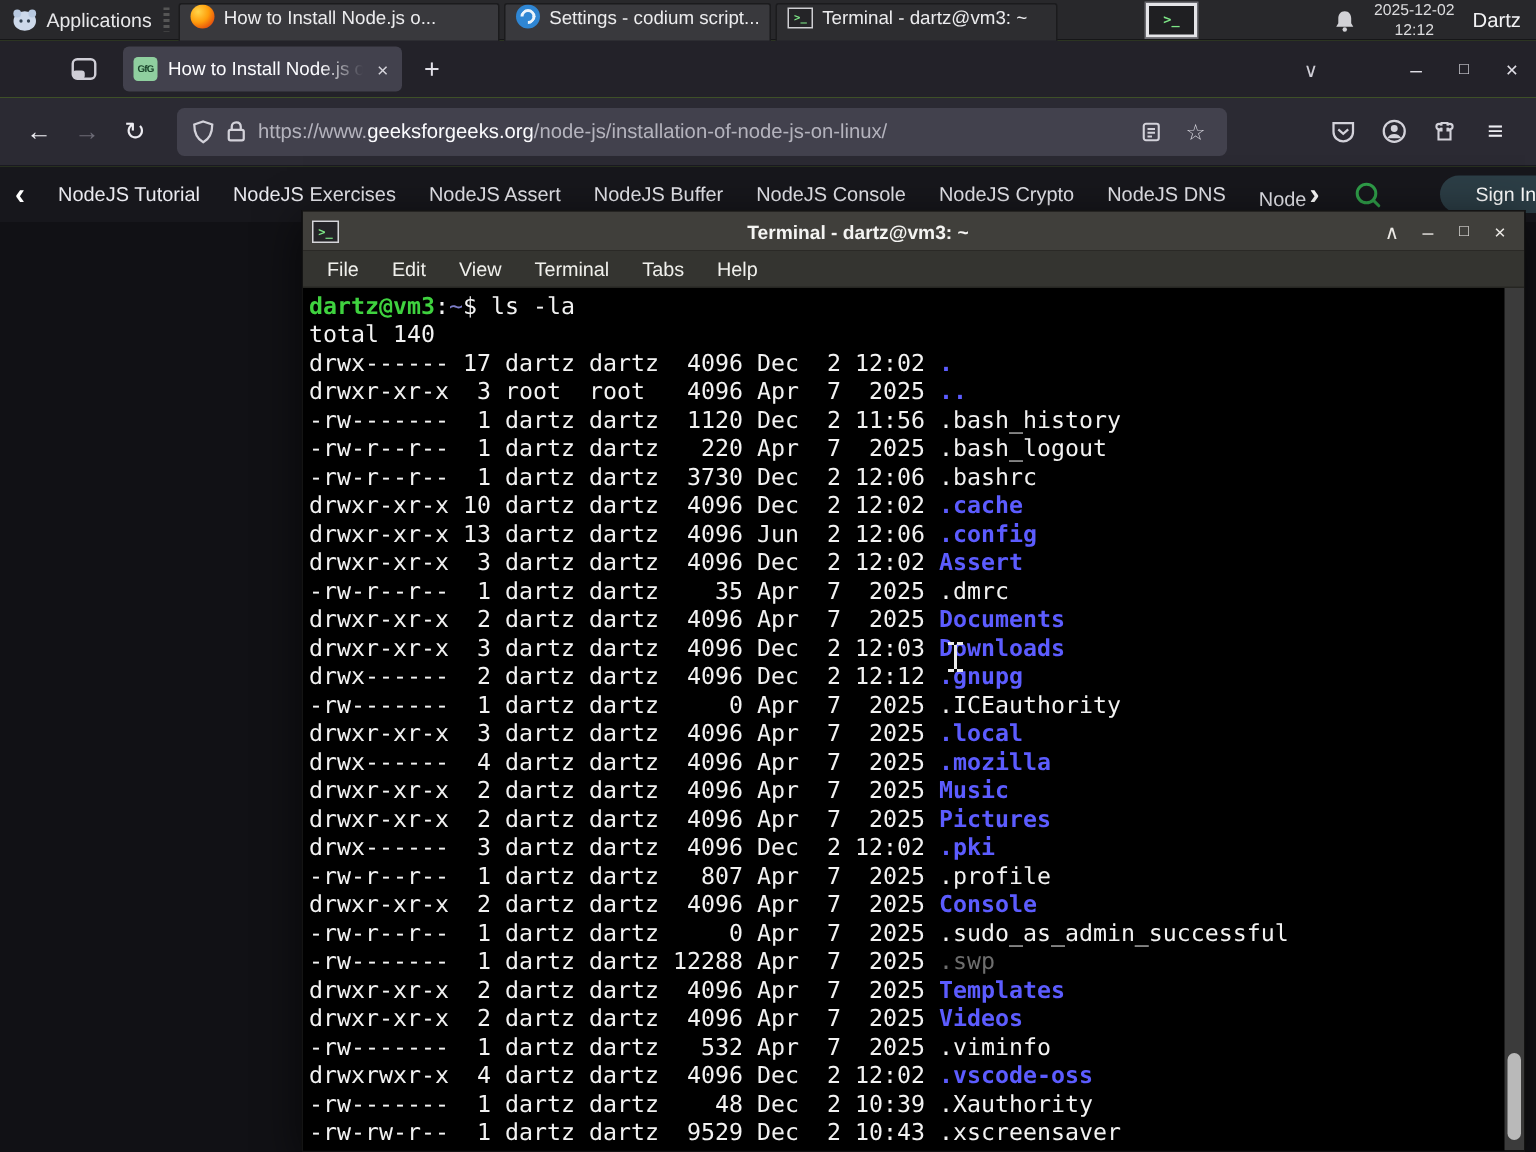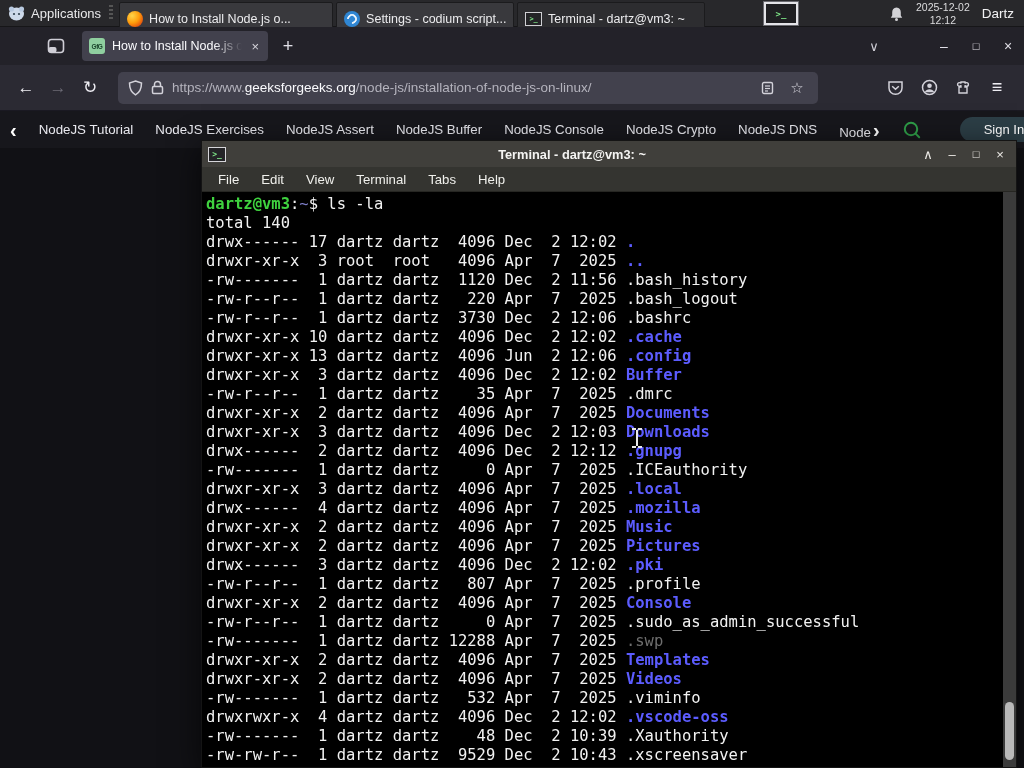--- a/index.html
+++ b/index.html
@@ -14,21 +14,21 @@
   .taskbar {
     position:absolute; top:0; left:0; width:1024px; height:27px;
     background:#28282b; border-bottom:1px solid #161618;
     display:flex; align-items:center; color:#e8e8ea; font-size:13px;
   }
   .apps-btn { display:flex; align-items:center; gap:6px; padding:0 8px; height:100%; cursor:default; }
   .panel-handle { width:4px; height:16px; margin-right:6px;
     background:repeating-linear-gradient(#555 0 2px, transparent 2px 4px); }
   .task-buttons { display:flex; gap:3px; height:23px; }
   .task-button {
-    display:flex; align-items:center; gap:6px; padding:16px 7px;
+    display:flex; align-items:flex-end; gap:6px; padding:16px 7px;
     background:#39393d; border:1px solid #1b1b1d; border-radius:2px;
     font-size:12.5px; color:#ececee; overflow:hidden;
   }
   .task-button.pressed { background:#2d2d30; }
   .task-button .task-title { white-space:nowrap; overflow:hidden; }
   .tb-ff { width:214px; } .tb-vsc { width:178px; } .tb-term { width:188px; }
 
   .app-icon { display:inline-flex; align-items:center; justify-content:center; flex:0 0 auto; }
   .app-icon.firefox { width:16px; height:16px; border-radius:50%;
     background:radial-gradient(circle at 32% 30%, #ffd54a 0%, #ff9e0c 45%, #e8590c 75%, #b3386e 100%); }
@@ -313,21 +313,21 @@
       <div class="tline"><span class="p-user">dartz@vm3</span><span>:</span><span class="p-cwd">~</span><span>$ </span><span>ls -la</span></div>
       <div class="tline">total 140</div>
       <div id="term-lines">
           <div class="tline"><span>drwx------ 17 dartz dartz  4096 Dec  2 12:02 </span><span class="n-dir">.</span></div>
           <div class="tline"><span>drwxr-xr-x  3 root  root   4096 Apr  7  2025 </span><span class="n-dir">..</span></div>
           <div class="tline"><span>-rw-------  1 dartz dartz  1120 Dec  2 11:56 </span><span class="n-file">.bash_history</span></div>
           <div class="tline"><span>-rw-r--r--  1 dartz dartz   220 Apr  7  2025 </span><span class="n-file">.bash_logout</span></div>
           <div class="tline"><span>-rw-r--r--  1 dartz dartz  3730 Dec  2 12:06 </span><span class="n-file">.bashrc</span></div>
           <div class="tline"><span>drwxr-xr-x 10 dartz dartz  4096 Dec  2 12:02 </span><span class="n-dir">.cache</span></div>
           <div class="tline"><span>drwxr-xr-x 13 dartz dartz  4096 Jun  2 12:06 </span><span class="n-dir">.config</span></div>
-          <div class="tline"><span>drwxr-xr-x  3 dartz dartz  4096 Dec  2 12:02 </span><span class="n-dir">Buffer</span></div>
+          <div class="tline"><span>drwxr-xr-x  3 dartz dartz  4096 Dec  2 12:02 </span><span class="n-dir">Assert</span></div>
           <div class="tline"><span>-rw-r--r--  1 dartz dartz    35 Apr  7  2025 </span><span class="n-file">.dmrc</span></div>
           <div class="tline"><span>drwxr-xr-x  2 dartz dartz  4096 Apr  7  2025 </span><span class="n-dir">Documents</span></div>
           <div class="tline"><span>drwxr-xr-x  3 dartz dartz  4096 Dec  2 12:03 </span><span class="n-dir">Downloads</span></div>
           <div class="tline"><span>drwx------  2 dartz dartz  4096 Dec  2 12:12 </span><span class="n-dir">.gnupg</span></div>
           <div class="tline"><span>-rw-------  1 dartz dartz     0 Apr  7  2025 </span><span class="n-file">.ICEauthority</span></div>
           <div class="tline"><span>drwxr-xr-x  3 dartz dartz  4096 Apr  7  2025 </span><span class="n-dir">.local</span></div>
           <div class="tline"><span>drwx------  4 dartz dartz  4096 Apr  7  2025 </span><span class="n-dir">.mozilla</span></div>
           <div class="tline"><span>drwxr-xr-x  2 dartz dartz  4096 Apr  7  2025 </span><span class="n-dir">Music</span></div>
           <div class="tline"><span>drwxr-xr-x  2 dartz dartz  4096 Apr  7  2025 </span><span class="n-dir">Pictures</span></div>
           <div class="tline"><span>drwx------  3 dartz dartz  4096 Dec  2 12:02 </span><span class="n-dir">.pki</span></div>

